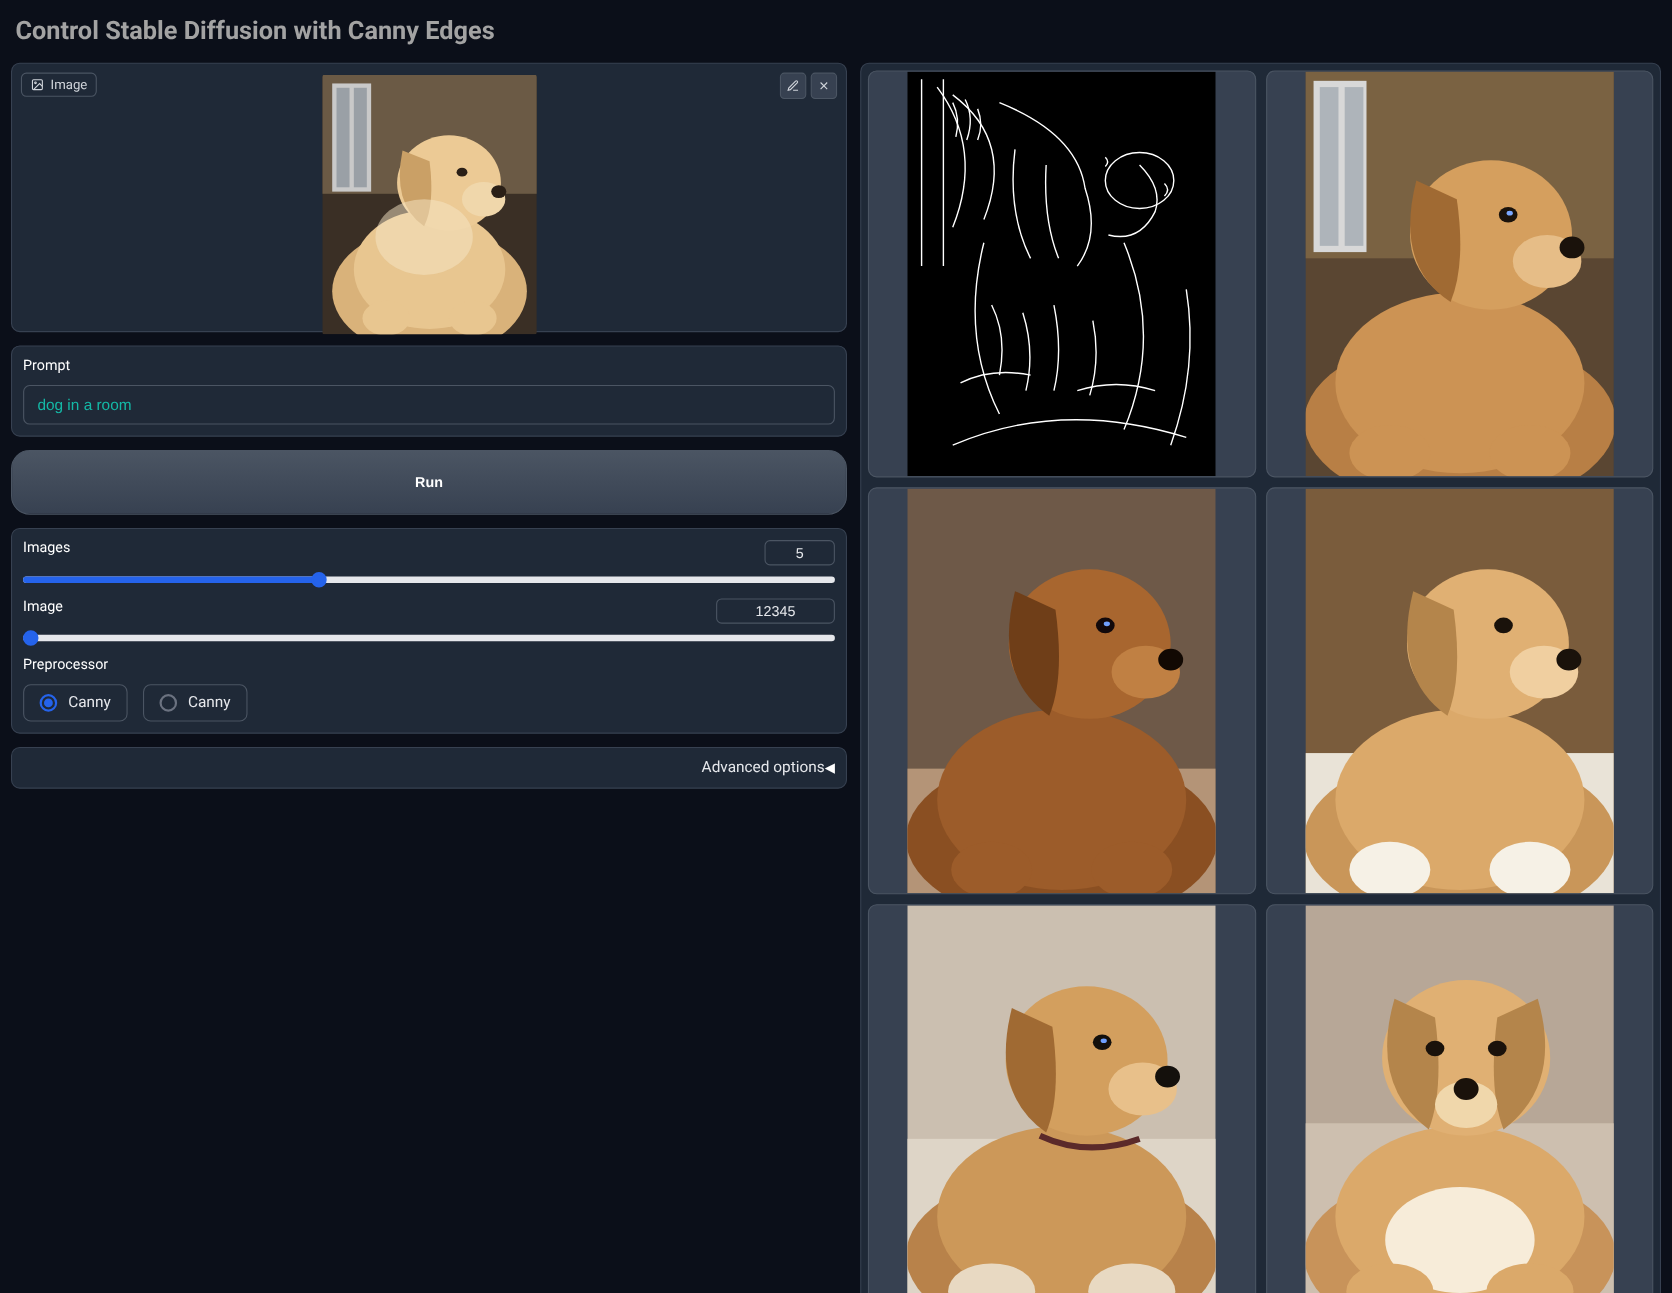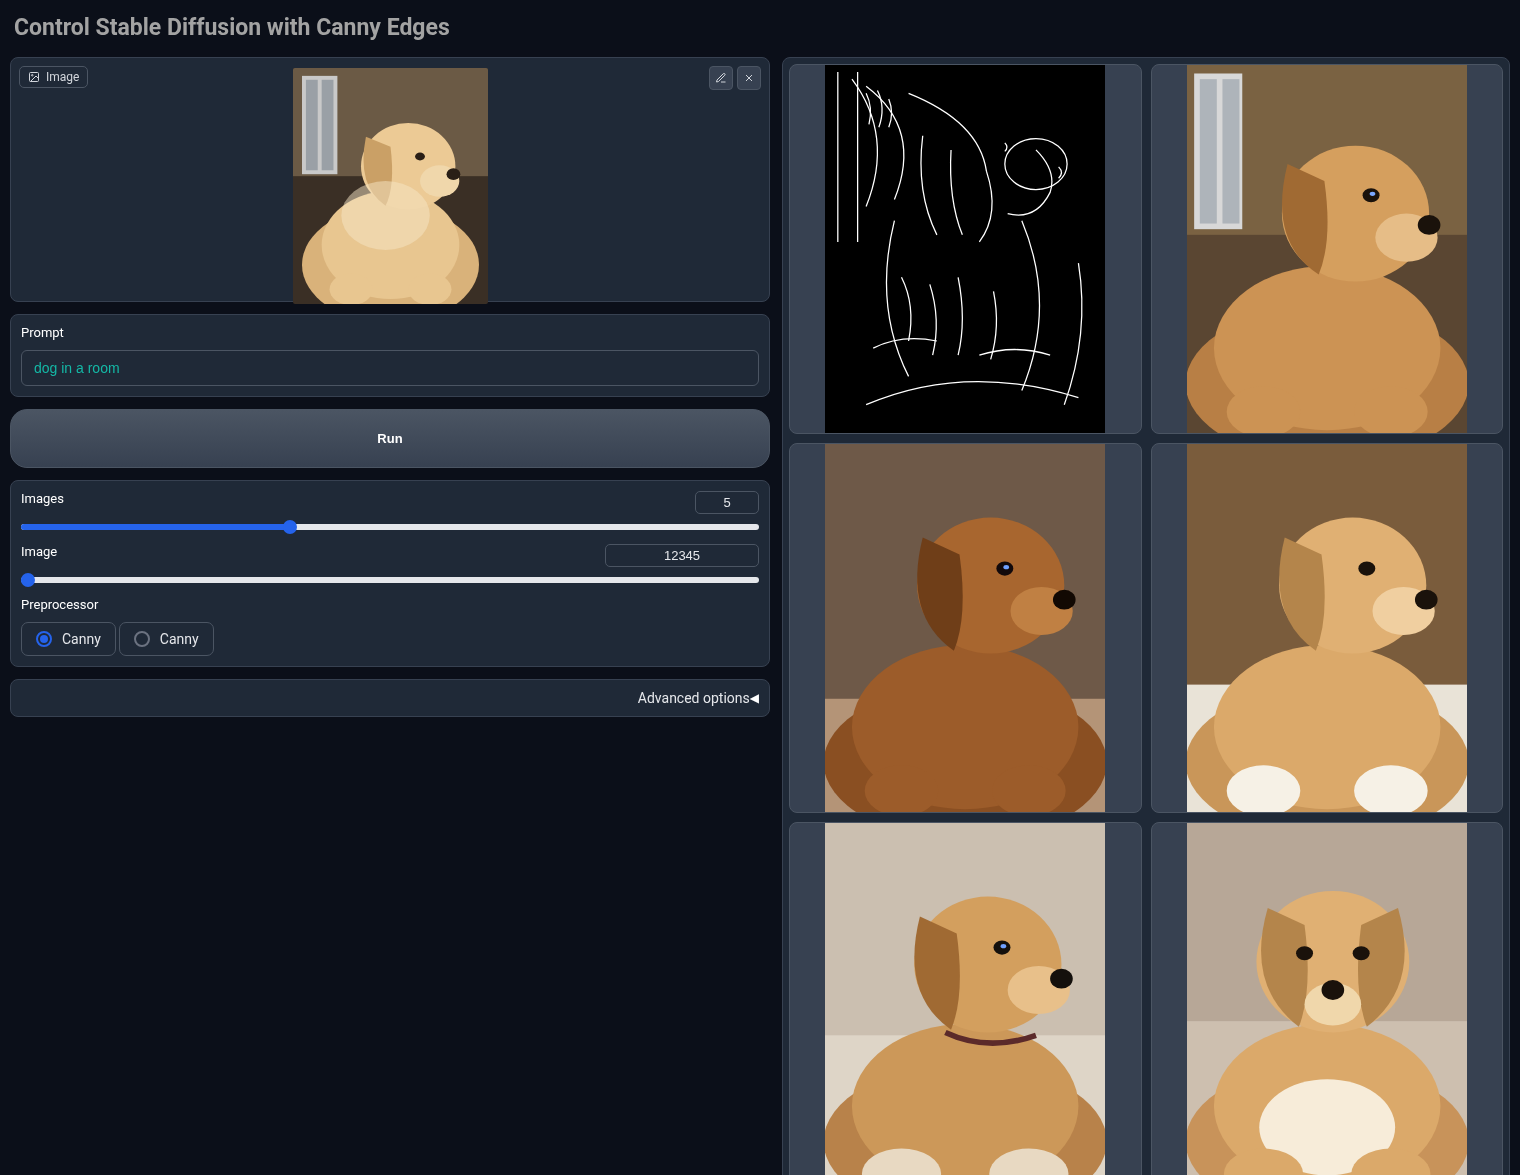--- a/index.html
+++ b/index.html
@@ -84,36 +84,36 @@
   
   .slider-block { margin-bottom: 14px; }
   .slider-block:last-child { margin-bottom: 0; }
   .slider-head { display: flex; justify-content: space-between; margin-bottom: 10px; }
   .slider-head .field-label { margin-bottom: 0; }
   .num-box {
     background: #1f2937; border: 1px solid #4b5563; border-radius: 5px;
     color: #e5e7eb; font-size: 13px; text-align: center;
     width: 64px; padding: 3px 0;
   }
-  .num-box.wide { width: 154px; }
+  .num-box.wide { width: 108px; }
   .slider-track {
     position: relative; height: 6px; background: #e5e7eb; border-radius: 3px;
   }
   .slider-fill {
     position: absolute; left: 0; top: 0; bottom: 0;
     background: #2563eb; border-radius: 3px;
   }
   .slider-thumb {
     position: absolute; top: 50%; transform: translate(-50%, -50%);
     width: 14px; height: 14px; background: #2563eb; border: 2px solid #2563eb;
     border-radius: 50%;
   }
 
   
-  .radio-row { display: flex; gap: 3px; }
+  .radio-row { display: flex; gap: 14px; }
   .radio-pill {
     background: #1f2937; border: 1px solid #4b5563; border-radius: 7px;
     padding: 8px 14px; display: flex; align-items: center; gap: 10px;
     cursor: pointer; color: #e5e7eb; font-size: 14px;
   }
   .radio-dot {
     width: 16px; height: 16px; border-radius: 50%;
     border: 2px solid #6b7280; display: inline-block; position: relative;
   }
   .radio-pill.selected .radio-dot {

